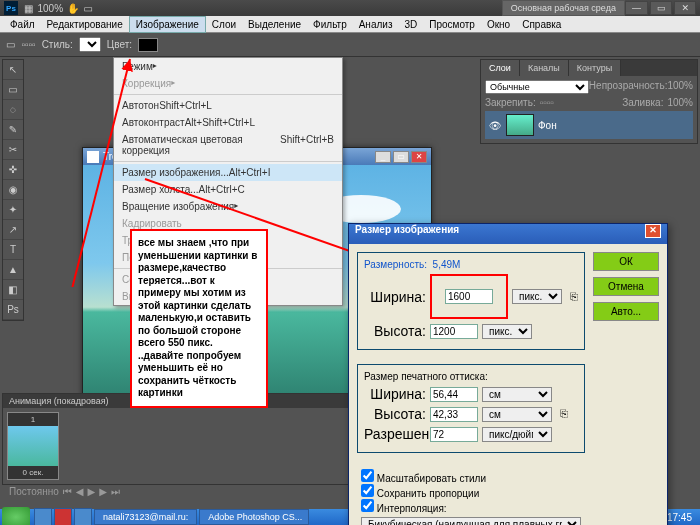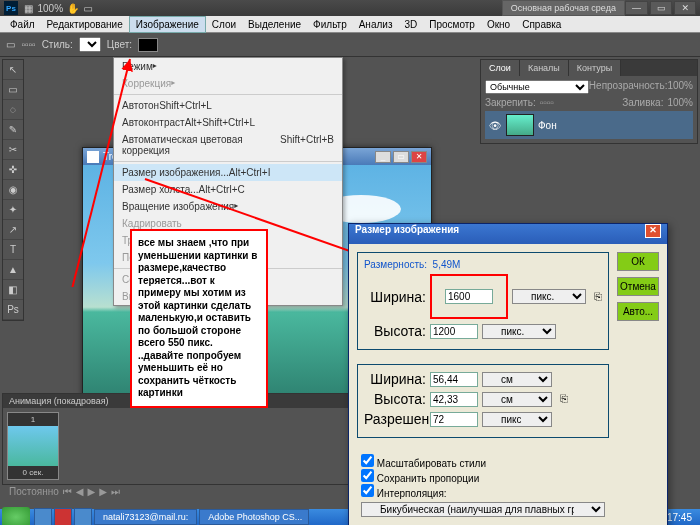--- a/index.html
+++ b/index.html
@@ -36,21 +36,21 @@
 .dlg .dlghd{height:20px;background:linear-gradient(#3b77d1,#2a5db8);color:#fff;padding:0 6px;display:flex;align-items:flex-start;font-size:11px;font-weight:bold}
 .dlg .dlghd .x{margin-left:auto;width:16px;height:14px;background:#e05030;color:#fff;text-align:center;font-size:9px;border:1px solid #fff}
 .dlg .body{padding:8px;display:flex;gap:8px}
 .dlg .left{flex:1}
 .dlg .right{width:70px;display:flex;flex-direction:column;gap:6px}
 .dlg .btn{background:#84cc16;border:1px solid #888;padding:3px 0;text-align:center;font-size:10px}
 .dlg .grp{border:1px solid #0c4a6e;padding:6px;margin-bottom:14px}
 .dlg .row{display:flex;align-items:center;gap:4px;margin-bottom:4px}
 .dlg .row label{width:62px;text-align:right;font-size:14px}
 .dlg input[type=text]{width:48px;border:1px solid #7a9;padding:1px 2px;font-size:10px}
-.dlg select{font-size:10px;border:1px solid #888;padding:0 14px}
+.dlg select{font-size:10px;border:1px solid #888;padding:0 2px}
 .dlg .dim{color:#15c;font-size:10px;margin-bottom:4px}
 .dlg .wide{width:100%}
 .hl-box{border:2px solid red;padding:13px}
 .panels{position:absolute;right:2px;top:2px;width:218px;background:#535353}
 .panel{border:1px solid #333;margin-bottom:2px}
 .panel .ptabs{display:flex;background:#3a3a3a}
 .panel .ptabs span{padding:3px 8px;font-size:9px;color:#ccc;background:#535353;border-right:1px solid #333}
 .panel .ptabs span.act{background:#535353;color:#fff}
 .panel .pbody{min-height:40px;background:#535353;padding:4px;color:#aaa;font-size:9px}
 .layer-row{display:flex;align-items:center;gap:4px;background:#4a6a8a;padding:3px;color:#fff}
@@ -220,20 +220,21 @@
       <select><option>пикс.</option></select>
       <span style="margin-left:4px">⎘</span>
      </div>
      <div class="row">
       <label>Высота:</label>
       <input type="text" value="1200" style="">
       <select><option>пикс.</option></select>
      </div>
     </div>
     <div class="grp">
+     <div style="font-size:10px;margin-bottom:4px">Размер печатного оттиска:</div>
      <div class="row">
       <label>Ширина:</label>
       <input type="text" value="56,44" style="">
       <select style="width:70px"><option>см</option></select>
      </div>
      <div class="row">
       <label>Высота:</label>
       <input type="text" value="42,33" style="">
       <select style="width:70px"><option>см</option></select>
       <span style="margin-left:4px">⎘</span>

